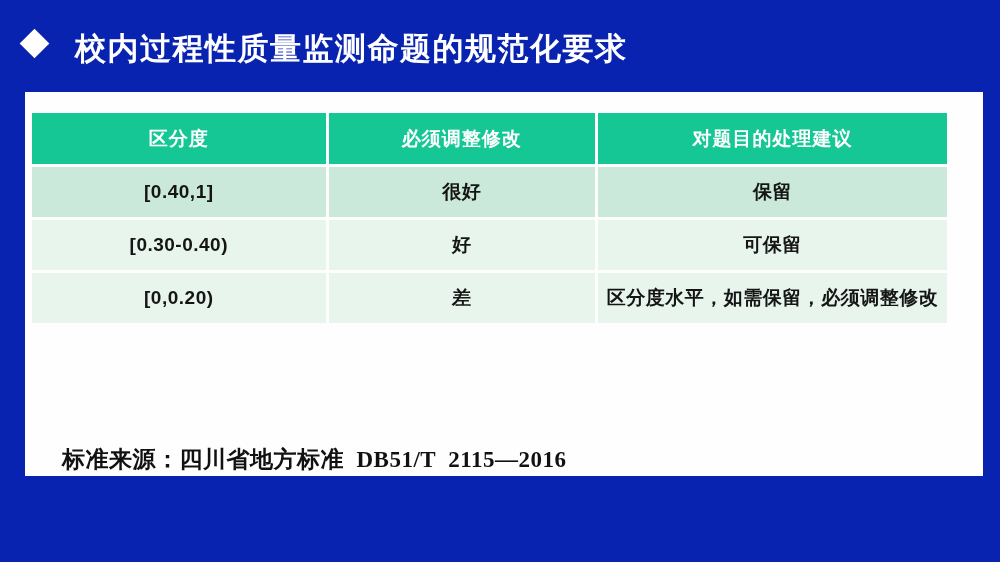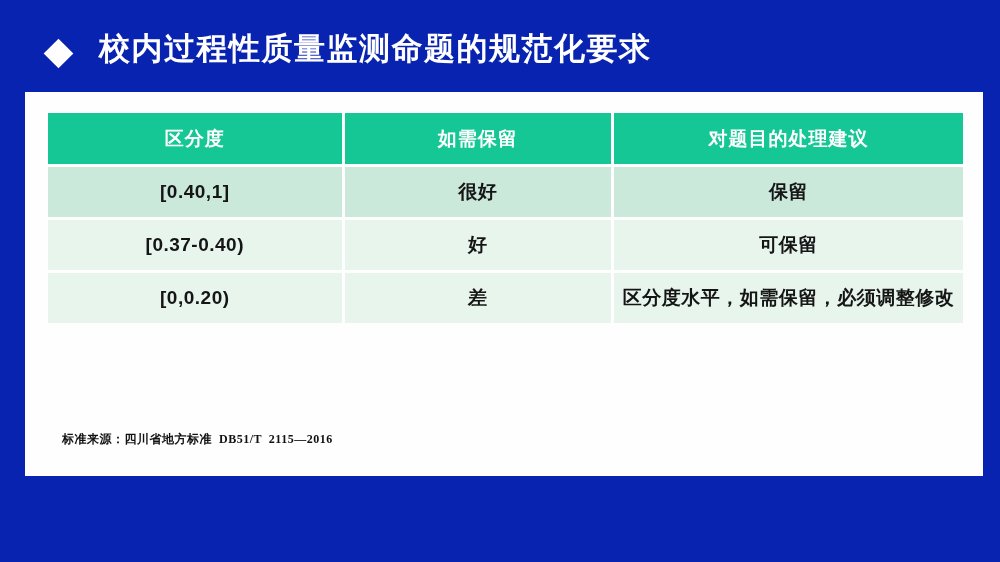--- a/index.html
+++ b/index.html
@@ -10,24 +10,24 @@
   .slide {
     position: relative;
     width: 1000px;
     height: 562px;
     background: #0823b0;
     font-family: "Liberation Sans", "DejaVu Sans", sans-serif;
     overflow: hidden;
   }
   .title-row {
     position: absolute;
-    left: 44px;
+    left: 20px;
     top: 33px;
     display: flex;
-    align-items: flex-end;
+    align-items: flex-start;
   }
   .diamond {
     width: 21px;
     height: 21px;
     background: #ffffff;
     transform: rotate(45deg);
     margin: 0 4px;
     flex: 0 0 auto;
   }
   .slide-title {
@@ -42,21 +42,21 @@
   .card {
     position: absolute;
     left: 25px;
     top: 92px;
     width: 958px;
     height: 384px;
     background: #fdfefd;
   }
   .grade-table {
     position: absolute;
-    left: 20px;
+    left: 4px;
     top: 18px;
     width: 921px;
     border-collapse: separate;
     border-spacing: 3px;
     table-layout: fixed;
   }
   .grade-table col.c1 { width: 32.3%; }
   .grade-table col.c2 { width: 29.3%; }
   .grade-table col.c3 { width: 38.4%; }
   .grade-table th {
@@ -74,24 +74,24 @@
     font-weight: bold;
     color: #151515;
     height: 48px;
     letter-spacing: 0.5px;
   }
   .grade-table tr.row-dark td  { background: #cbe9db; }
   .grade-table tr.row-light td { background: #e7f5ed; }
   .source-note {
     position: absolute;
     left: 37px;
-    bottom: 28px;
+    bottom: 1px;
     font-family: "Liberation Serif", "DejaVu Serif", serif;
     font-weight: bold;
-    font-size: 12px;
+    font-size: 23px;
     color: #111111;
     white-space: pre;
     letter-spacing: 0.5px;
   }
 </style>
 </head>
 <body>
 
 <div class="slide">
 
@@ -104,32 +104,32 @@
 
     <table class="grade-table">
       <colgroup>
         <col class="c1">
           <col class="c2">
           <col class="c3">
       </colgroup>
       <thead>
         <tr>
           <th>区分度</th>
-          <th>如需保留</th>
+          <th>必须调整修改</th>
           <th>对题目的处理建议</th>
         </tr>
       </thead>
       <tbody>
         <tr class="row-dark">
           <td>[0.40,1]</td>
           <td>很好</td>
           <td>保留</td>
         </tr>
         <tr class="row-light">
-          <td>[0.37-0.40)</td>
+          <td>[0.30-0.40)</td>
           <td>好</td>
           <td>可保留</td>
         </tr>
         <tr class="row-light">
           <td>[0,0.20)</td>
           <td>差</td>
           <td>区分度水平，如需保留，必须调整修改</td>
         </tr>
       </tbody>
     </table>

